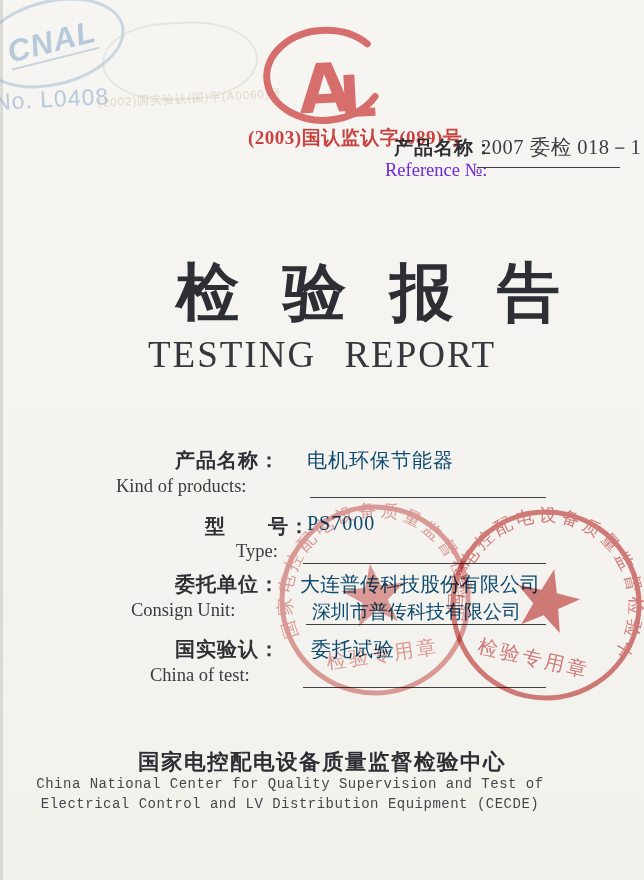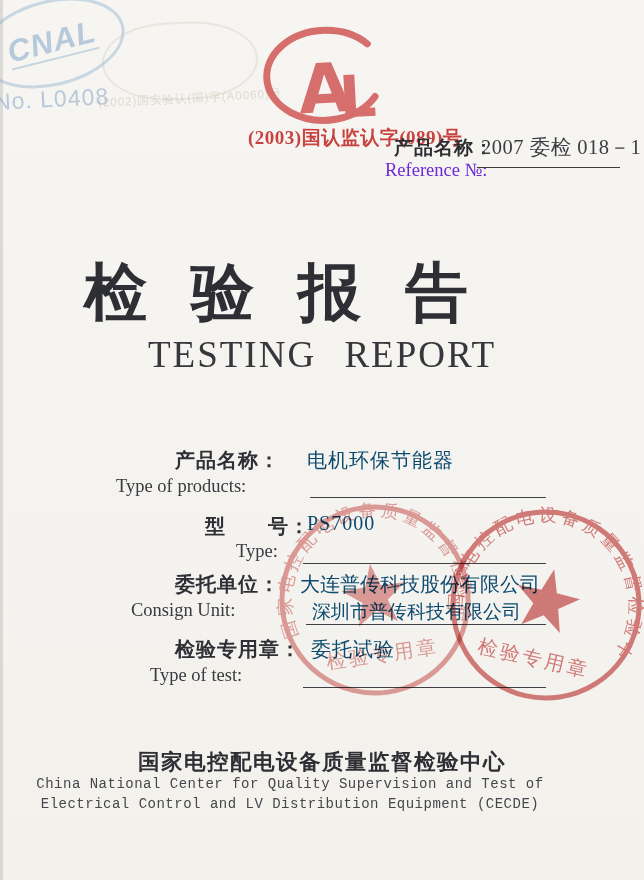--- a/index.html
+++ b/index.html
@@ -43,22 +43,22 @@
     left:248px;top:125px;font-size:19px;font-weight:bold;color:#c84340;
     letter-spacing:.5px;
   }
   
   .report-label{left:394px;top:135px;font-size:19px;font-weight:bold;
     font-family:"Liberation Sans",sans-serif;color:#2e2e32;letter-spacing:1px;}
   .report-number{left:481px;top:133px;font-size:20.5px;color:#3d3d44;letter-spacing:.5px;}
   .reference-label{left:385px;top:160px;font-size:18.5px;color:#6d28d9;}
   .reference-line{left:477px;top:167px;width:143px;border-top:1.6px solid #3c3c42;}
   
-  .title-zh{left:0;top:250px;width:552px;text-align:center;
-    font-family:"Liberation Sans",sans-serif;font-weight:700;color:#2e2f34;}
+  .title-zh{left:0;top:250px;width:552px;text-align:right;
+    font-family:"Liberation Sans",sans-serif;font-weight:700;color:#2e2f34;padding-left:8px;}
   .title-zh span{font-size:63px;letter-spacing:44px;margin-right:-44px;}
   .title-en{left:0;top:333px;width:644px;text-align:center;
     font-size:37px;color:#36363c;letter-spacing:2px;word-spacing:17px;}
   
   .zh-label{font-family:"Liberation Sans",sans-serif;font-weight:600;
     font-size:20px;color:#2f2f35;letter-spacing:1px;}
   .zh-value{font-size:20px;color:#0c4a6e;letter-spacing:1px;}
   .en-label{font-size:18.5px;color:#3a3a41;}
   .fline{border-top:1.6px solid #3f3f46;height:0;}
   
@@ -99,37 +99,37 @@
 <div class="abs report-label">产品名称：</div>
 <div class="abs report-number">2007 委检 018－1</div>
 <div class="abs reference-label">Reference №:</div>
 <div class="abs reference-line"></div>
 
 <div class="abs title-zh"><span>检验报告</span></div>
 <div class="abs title-en">TESTING REPORT</div>
 
 <div class="abs zh-label" style="left:175px;top:447px;">产品名称：</div>
 <div class="abs zh-value" style="left:307px;top:447px;">电机环保节能器</div>
-<div class="abs en-label" style="left:116px;top:476px;">Type of products:</div>
+<div class="abs en-label" style="left:116px;top:476px;">Kind of products:</div>
 <div class="abs fline" style="left:310px;top:497px;width:236px;"></div>
 
 <div class="abs zh-label" style="left:205px;top:513px;">型　　号：</div>
 <div class="abs zh-value" style="left:307px;top:512px;text-align:right;">PS7000</div>
 <div class="abs en-label" style="left:236px;top:541px;">Type:</div>
 <div class="abs fline" style="left:303px;top:563px;width:243px;"></div>
 
 <div class="abs zh-label" style="left:175px;top:571px;">委托单位：</div>
 <div class="abs zh-value" style="left:300px;top:571px;letter-spacing:0;">大连普传科技股份有限公司</div>
 <div class="abs en-label" style="left:131px;top:600px;">Consign Unit:</div>
 <div class="abs zh-value" style="left:312px;top:599px;font-size:19px;letter-spacing:0;">深圳市普传科技有限公司</div>
 <div class="abs fline" style="left:306px;top:624px;width:240px;"></div>
 
-<div class="abs zh-label" style="left:175px;top:636px;">检验专用章：</div>
+<div class="abs zh-label" style="left:175px;top:636px;">国实验认：</div>
 <div class="abs zh-value" style="left:311px;top:636px;">委托试验</div>
-<div class="abs en-label" style="left:150px;top:665px;">Type of test:</div>
+<div class="abs en-label" style="left:150px;top:665px;">China of test:</div>
 <div class="abs fline" style="left:303px;top:687px;width:243px;"></div>
 
 <svg class="abs seal seal-left" width="198" height="198" viewBox="0 0 200 200">
   <defs>
       <path id="arcL" d="M 20,129 A 85,85 0 1 1 180,129"></path>
     </defs>
   <circle cx="100" cy="100" r="94" fill="none" stroke="#cc4a48" stroke-width="5"></circle>
   <text font-size="18" fill="#cc4a48" letter-spacing="4">
     <textPath href="#arcL" startOffset="4">国家电控配电设备质量监督检验中心</textPath>
   </text>

